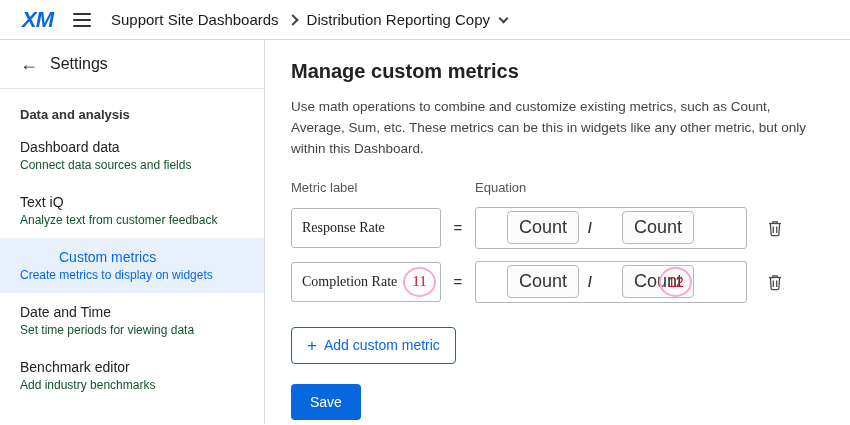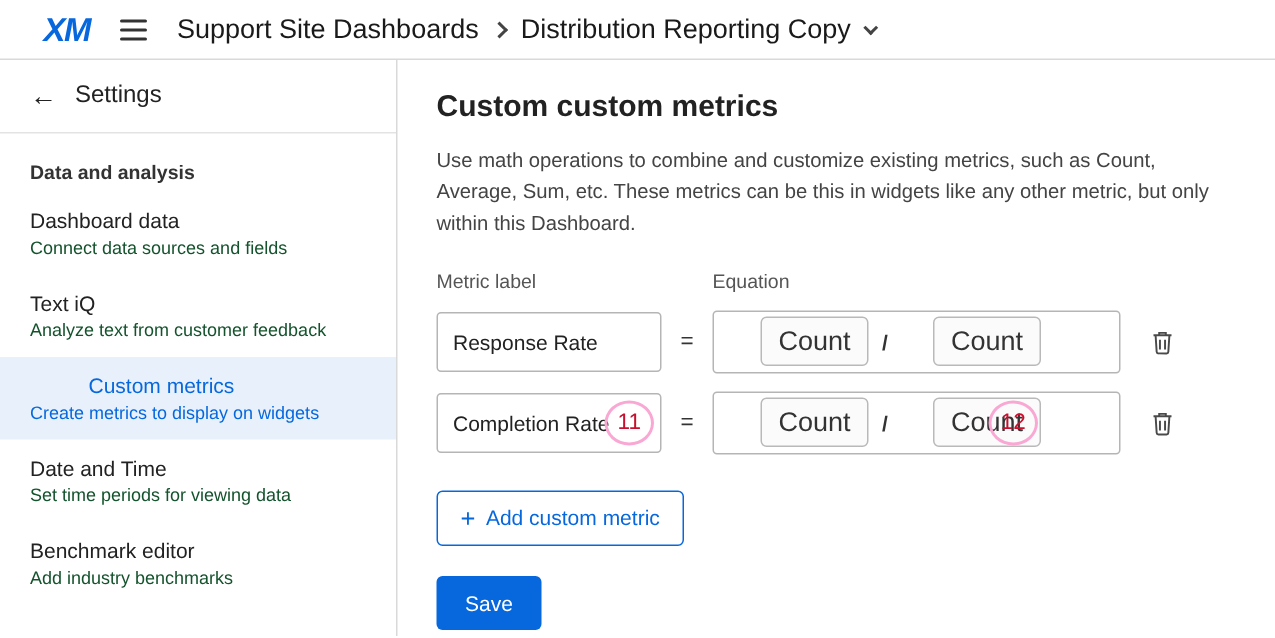--- a/index.html
+++ b/index.html
@@ -1,26 +1,26 @@
 <!DOCTYPE html>
 <html><head>
 <meta charset="utf-8">
 <style>
   * { box-sizing: border-box; margin: 0; padding: 0; }
   html, body { width: 850px; height: 425px; overflow: hidden; background: #fff;
     font-family: "Liberation Sans", sans-serif; color: #222; }
 
   
-  .topbar { display: flex; align-items: center; height: 40px; padding: 0 29px;
+  .topbar { display: flex; align-items: center; height: 40px; padding: 0 22px;
     border-bottom: 1px solid #d9d9d9; gap: 20px; background: #fff; }
   .logo { font-size: 22px; font-weight: 800; font-style: italic; color: #0768dd;
     letter-spacing: -1px; }
   .hamburger { display: inline-flex; flex-direction: column; gap: 4px; cursor: pointer; }
   .hamburger span { display: block; width: 18px; height: 2px; background: #333; border-radius: 1px; }
-  .breadcrumb { display: flex; align-items: center; gap: 10px; font-size: 18px; color: #1a1a1a; }
+  .breadcrumb { display: flex; align-items: center; gap: 10px; font-size: 15px; color: #1a1a1a; }
   .crumb { cursor: pointer; }
   .chev { display: inline-block; width: 8px; height: 8px; border-right: 2px solid #444;
     border-bottom: 2px solid #444; }
   .chev.right { transform: rotate(-45deg); margin-top: 1px; }
   .chev.down { transform: rotate(45deg); margin-top: -3px; width: 7px; height: 7px; }
 
   
   .content { display: flex; height: 384px; }
 
   
@@ -38,21 +38,21 @@
 
   
   .main { flex: 1; padding: 20px 26px; }
   .page-title { font-size: 20px; font-weight: bold; color: #222; margin-bottom: 14px; }
   .page-desc { font-size: 13.5px; color: #444; line-height: 1.55; max-width: 560px; }
 
   .col-headers { display: flex; margin-top: 20px; font-size: 13px; color: #555; }
   .col-headers .c1 { width: 184px; }
 
   .metric-row { display: flex; align-items: center; margin-top: 12px; gap: 12px; }
-  .label-wrap { position: relative; width: 150px; }
+  .label-wrap { position: relative; width: 150px; font-family: Liberation Serif, serif; }
   .label-input { width: 150px; height: 40px; border: 1px solid #b5b5b5; border-radius: 3px;
     padding: 0 10px; font-size: 14px; font-family: inherit; color: #222; background: #fff; }
   .equals { font-size: 15px; color: #333; width: 10px; text-align: center; }
   .equation-box { position: relative; width: 272px; height: 42px; border: 1px solid #b5b5b5;
     border-radius: 3px; display: flex; align-items: center; padding: 0 10px; gap: 9px;
     background: #fff; cursor: text; }
   .chip { border: 1px solid #b9b9b9; background: #fbfbfb; border-radius: 4px;
     padding: 5px 11px; font-size: 18px; color: #333; cursor: pointer; margin-left: 21px; }
   .op { font-size: 14px; font-weight: bold; color: #333; }
   .trash { margin-left: 8px; cursor: pointer; display: inline-flex; }
@@ -120,21 +120,21 @@
       <div class="desc">Set time periods for viewing data</div>
     </div>
 
     <div class="side-item">
       <div class="ttl">Benchmark editor</div>
       <div class="desc">Add industry benchmarks</div>
     </div>
   </div>
 
   <div class="main">
-    <div class="page-title">Custom custom metrics</div>
+    <div class="page-title">Manage custom metrics</div>
     <div class="page-desc">Use math operations to combine and customize existing metrics, such as Count, Average, Sum, etc. These metrics can be this in widgets like any other metric, but only within this Dashboard.</div>
 
     <div class="col-headers">
       <span class="c1">Metric label</span>
       <span>Equation</span>
     </div>
 
     
     <div class="metric-row">
       <span class="label-wrap">

